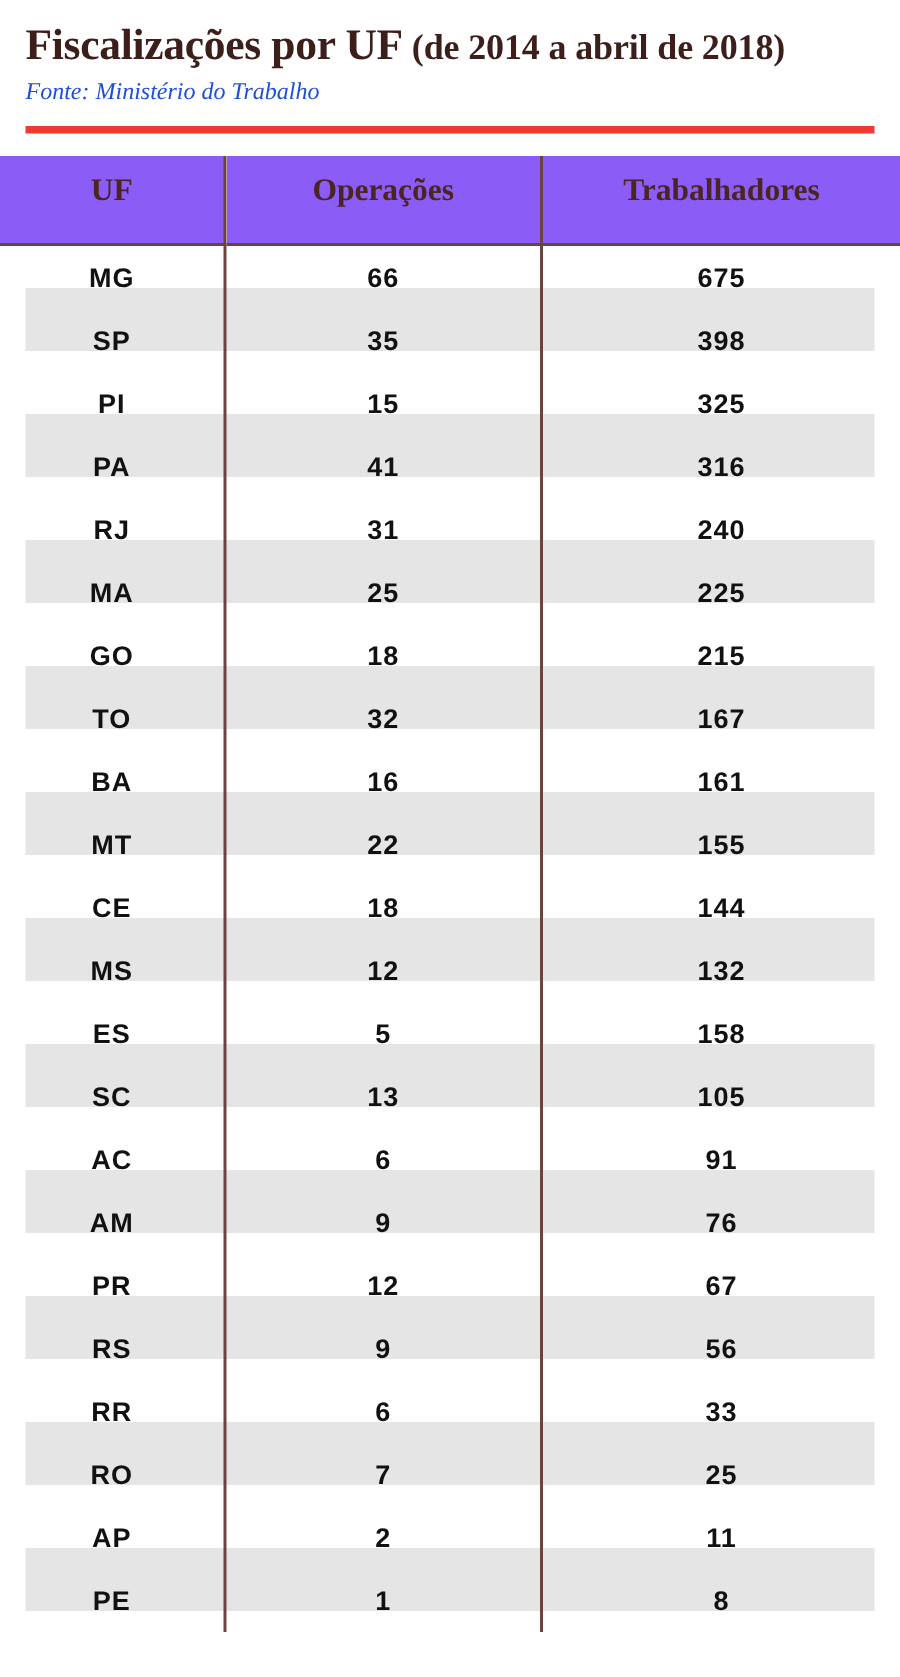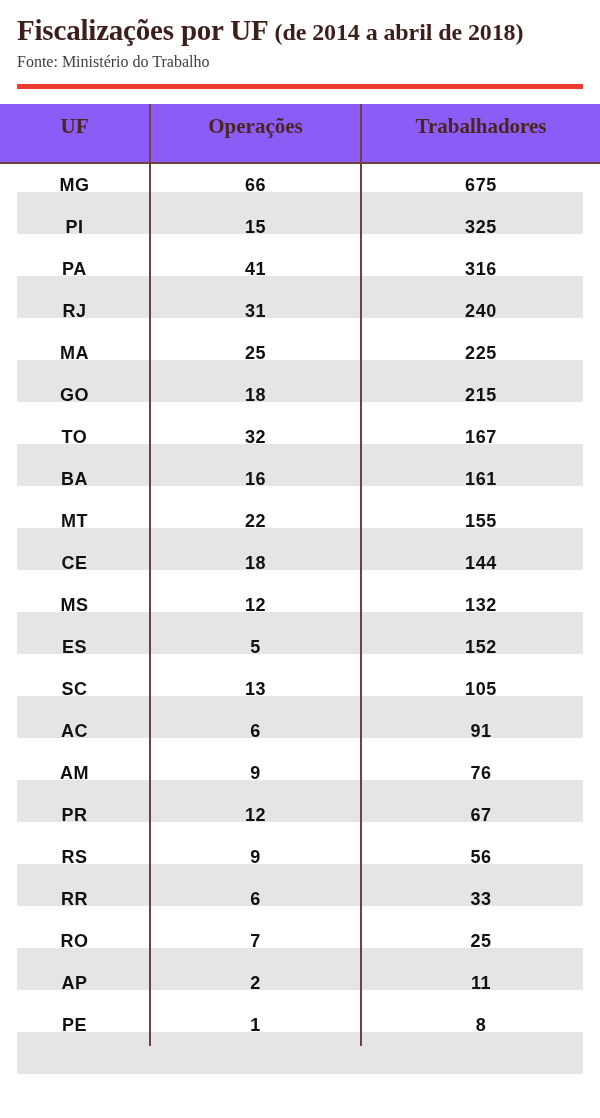--- a/index.html
+++ b/index.html
@@ -40,23 +40,24 @@
     line-height: 32px;
     letter-spacing: -0.2px;
     white-space: nowrap;
   }
   .title .title-main { font-size: 29px; }
   .title .title-paren { font-size: 24px; letter-spacing: -0.1px; }
 
   .source {
     margin: 4px 0 0 0;
     font-family: "Liberation Serif", "DejaVu Serif", serif;
+    font-style: italic;
     font-size: 16px;
     line-height: 20px;
-    color: #404040;
+    color: #1d4ed8;
     white-space: nowrap;
   }
 
   .rule-red {
     position: absolute;
     left: 17px;
     top: 84px;
     width: 566px;
     height: 5px;
     background: #ee3a31;
@@ -177,20 +178,25 @@
           <th class="col-div">Trabalhadores</th>
         </tr>
       </thead>
       <tbody id="table-body">
           <tr>
             <td>MG</td>
             <td class="col-div">66</td>
             <td class="col-div">675</td>
           </tr>
           <tr>
+            <td>SP</td>
+            <td class="col-div">35</td>
+            <td class="col-div">398</td>
+          </tr>
+          <tr>
             <td>PI</td>
             <td class="col-div">15</td>
             <td class="col-div">325</td>
           </tr>
           <tr>
             <td>PA</td>
             <td class="col-div">41</td>
             <td class="col-div">316</td>
           </tr>
           <tr>
@@ -229,21 +235,21 @@
             <td class="col-div">144</td>
           </tr>
           <tr>
             <td>MS</td>
             <td class="col-div">12</td>
             <td class="col-div">132</td>
           </tr>
           <tr>
             <td>ES</td>
             <td class="col-div">5</td>
-            <td class="col-div">152</td>
+            <td class="col-div">158</td>
           </tr>
           <tr>
             <td>SC</td>
             <td class="col-div">13</td>
             <td class="col-div">105</td>
           </tr>
           <tr>
             <td>AC</td>
             <td class="col-div">6</td>
             <td class="col-div">91</td>

